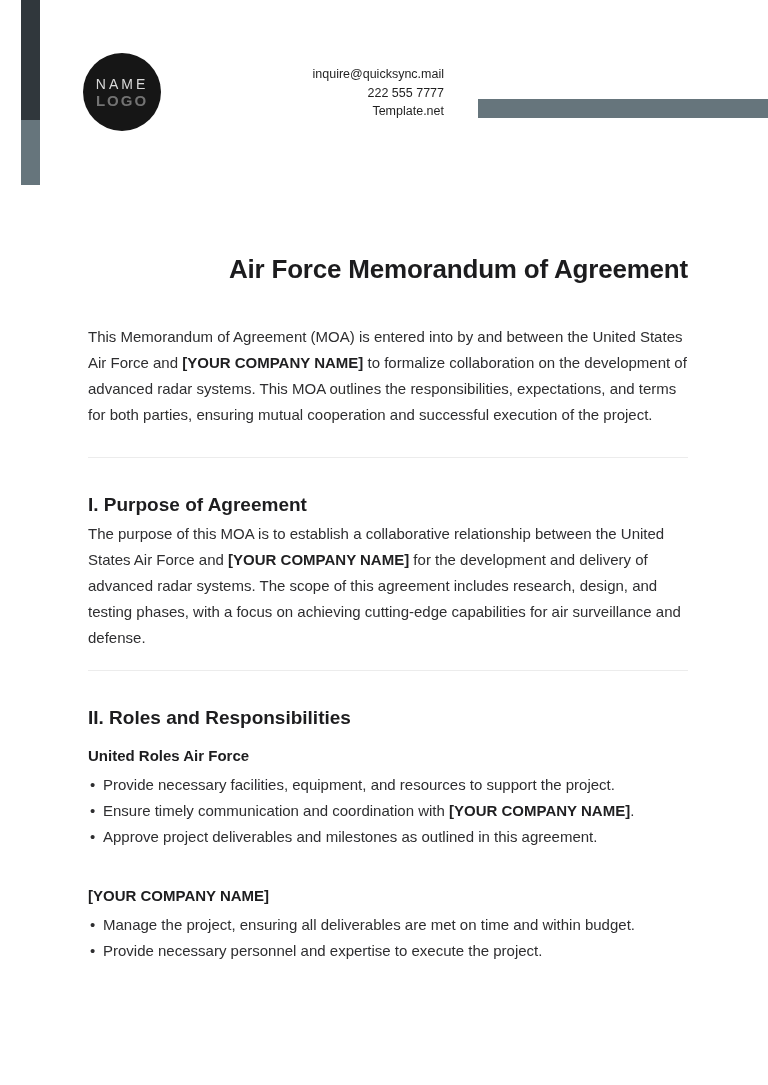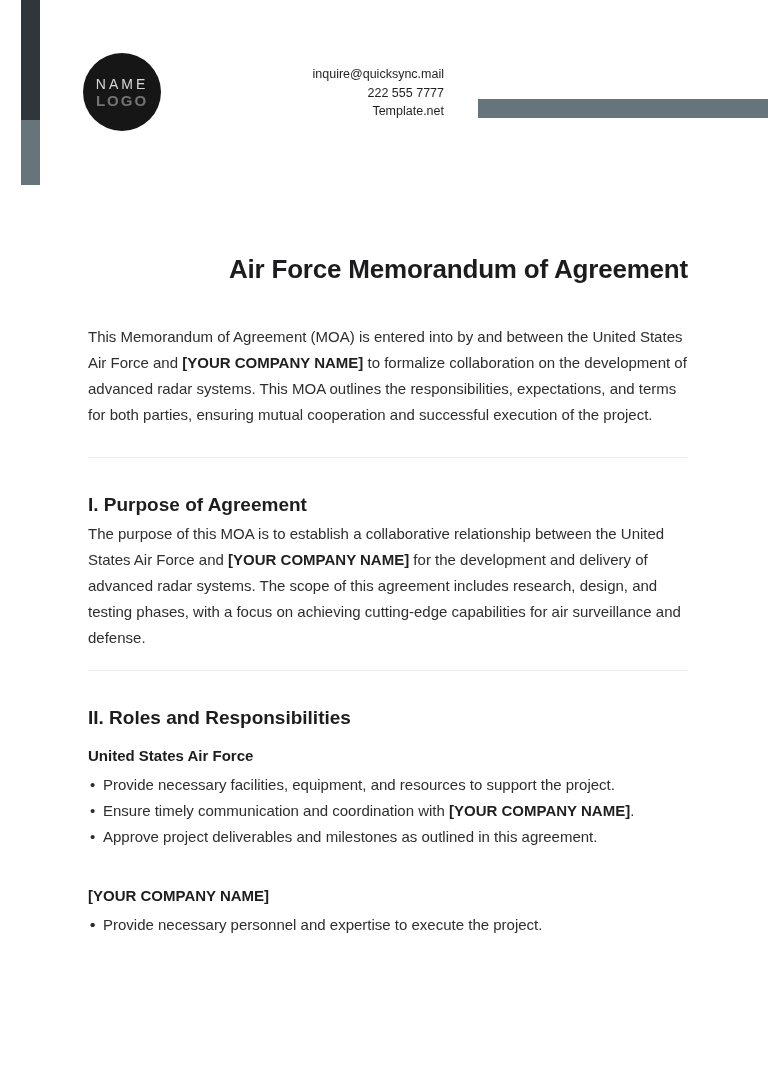--- a/index.html
+++ b/index.html
@@ -73,26 +73,26 @@
   <hr class="divider d1">
 
   <h2 class="sec-heading">I. Purpose of Agreement</h2>
 
   <p class="para sec-para"><span>The purpose of this MOA is to establish a collaborative relationship between the United States Air Force and </span><strong>[YOUR COMPANY NAME]</strong><span> for the development and delivery of advanced radar systems. The scope of this agreement includes research, design, and testing phases, with a focus on achieving cutting-edge capabilities for air surveillance and defense.</span></p>
 
   <hr class="divider d2">
 
   <h2 class="sec-heading">II. Roles and Responsibilities</h2>
 
-  <h3 class="sub-heading">United States Air Force</h3>
+  <h3 class="sub-heading">United Roles Air Force</h3>
   <ul class="bullet-list">
     <li><span class="marker">•</span><span class="li-text"><span>Provide necessary facilities, equipment, and resources to support the project.</span><strong></strong><span></span></span></li>
     <li><span class="marker">•</span><span class="li-text"><span>Ensure timely communication and coordination with </span><strong>[YOUR COMPANY NAME]</strong><span>.</span></span></li>
     <li><span class="marker">•</span><span class="li-text"><span>Approve project deliverables and milestones as outlined in this agreement.</span><strong></strong><span></span></span></li>
   </ul>
 
   <h3 class="sub-heading second">[YOUR COMPANY NAME]</h3>
   <ul class="bullet-list">
-    <li><span class="marker">•</span></li>
+    <li><span class="marker">•</span><span class="li-text"><span>Manage the project, ensuring all deliverables are met on time and within budget.</span><strong></strong><span></span></span></li>
     <li><span class="marker">•</span><span class="li-text"><span>Provide necessary personnel and expertise to execute the project.</span><strong></strong><span></span></span></li>
   </ul>
 
 </div>
 
 </body></html>

